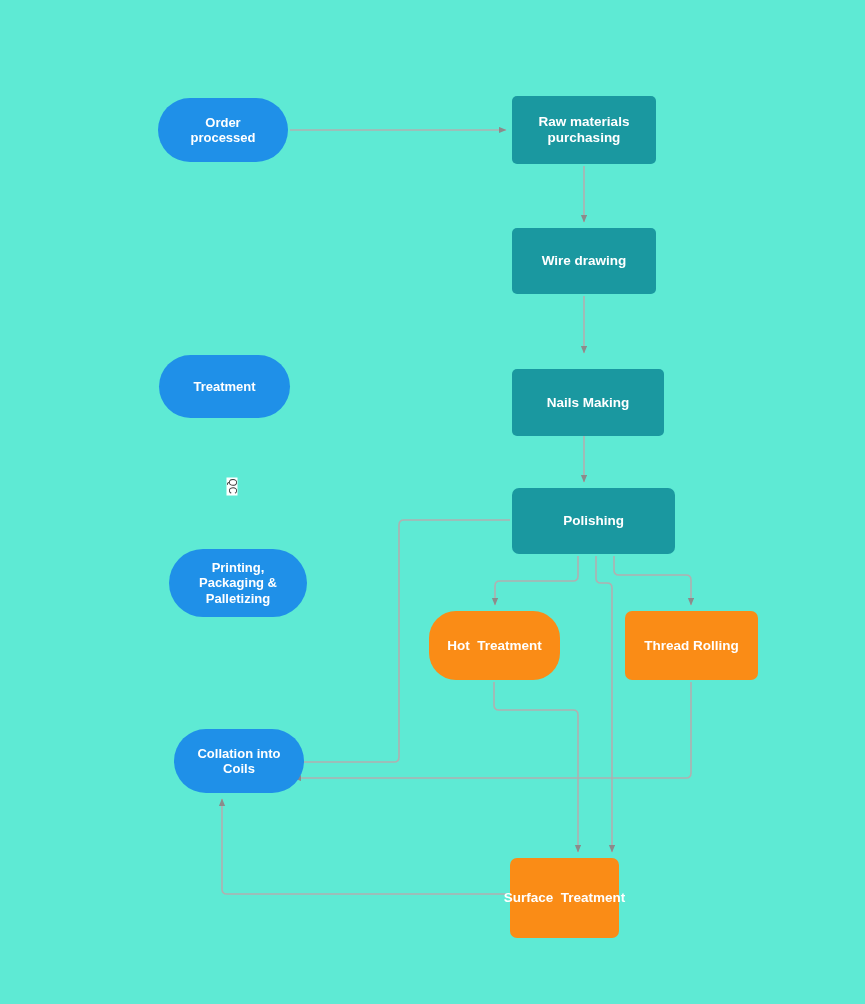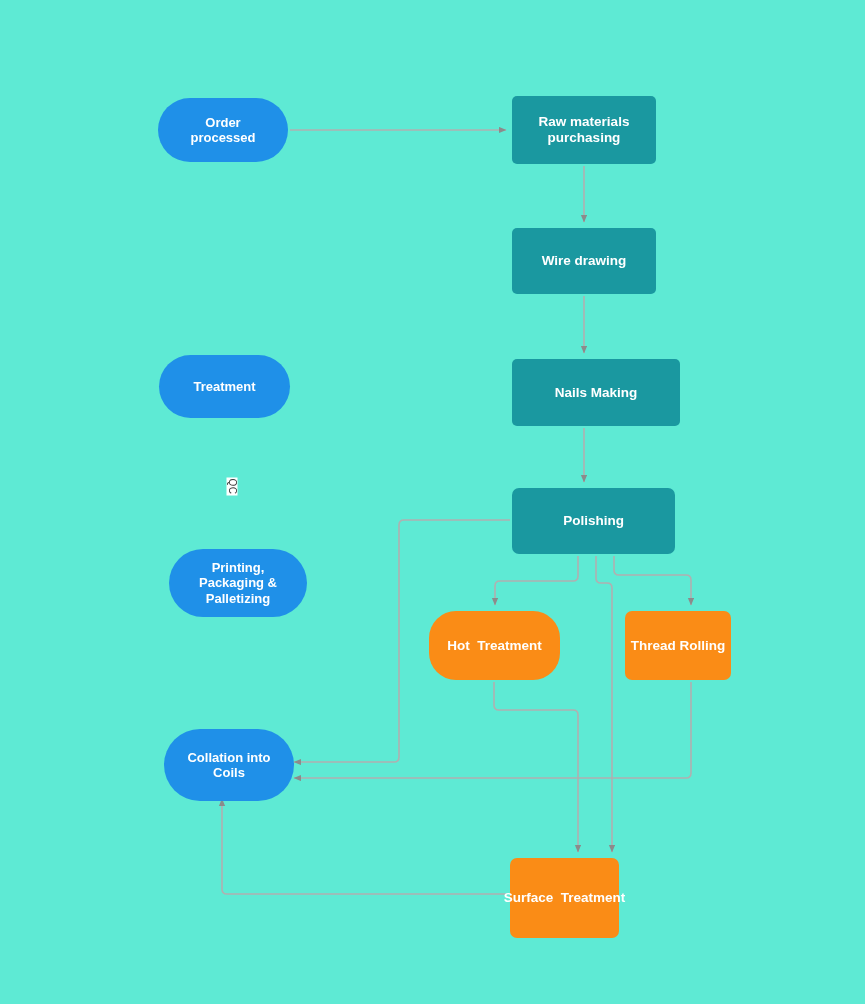--- a/index.html
+++ b/index.html
@@ -95,26 +95,26 @@
         <path d="M 506,894 L 227,894 Q 222,894 222,889 L 222,799" marker-end="url(#arrowhead)" stroke="#b0b0b0"></path>
       </g>
   </svg>
 
   <div id="node-layer">
       <div class="node terminal" style="left: 158px; top: 98px; width: 130px; height: 64px; background: rgb(31, 144, 232); color: rgb(255, 255, 255);">Order
 processed</div>
       <div class="node process" style="left: 512px; top: 96px; width: 144px; height: 68px; background: rgb(26, 152, 160); color: rgb(255, 255, 255);">Raw materials
 purchasing</div>
       <div class="node process" style="left: 512px; top: 228px; width: 144px; height: 66px; background: rgb(26, 152, 160); color: rgb(255, 255, 255);">Wire drawing</div>
-      <div class="node process" style="left: 512px; top: 359px; width: 168px; height: 67px; background: rgb(26, 152, 160); color: rgb(255, 255, 255);">Nails Making</div>
+      <div class="node process" style="left: 512px; top: 369px; width: 152px; height: 67px; background: rgb(26, 152, 160); color: rgb(255, 255, 255);">Nails Making</div>
       <div class="node process rounded" style="left: 512px; top: 488px; width: 163px; height: 66px; background: rgb(26, 152, 160); color: rgb(255, 255, 255);">Polishing</div>
       <div class="node treatment" style="left: 429px; top: 611px; width: 131px; height: 69px; background: rgb(250, 140, 22); color: rgb(255, 255, 255); border-radius: 27px;">Hot  Treatment</div>
-      <div class="node treatment" style="left: 625px; top: 611px; width: 106px; height: 69px; background: rgb(250, 140, 22); color: rgb(255, 255, 255);">Thread Rolling</div>
+      <div class="node treatment" style="left: 625px; top: 611px; width: 133px; height: 69px; background: rgb(250, 140, 22); color: rgb(255, 255, 255);">Thread Rolling</div>
       <div class="node treatment" style="left: 510px; top: 858px; width: 109px; height: 80px; background: rgb(250, 140, 22); color: rgb(255, 255, 255);">Surface  Treatment</div>
-      <div class="node terminal" style="left: 164px; top: 729px; width: 130px; height: 72px; background: rgb(31, 144, 232); color: rgb(255, 255, 255);">Collation into
+      <div class="node terminal" style="left: 174px; top: 729px; width: 130px; height: 64px; background: rgb(31, 144, 232); color: rgb(255, 255, 255);">Collation into
 Coils</div>
       <div class="node terminal" style="left: 169px; top: 549px; width: 138px; height: 68px; background: rgb(31, 144, 232); color: rgb(255, 255, 255);">Printing,
 Packaging &amp;
 Palletizing</div>
       <div class="node terminal" style="left: 159px; top: 355px; width: 131px; height: 63px; background: rgb(31, 144, 232); color: rgb(255, 255, 255);">Treatment</div>
     </div>
   <div id="label-layer">
       <div class="edge-label rot" style="left: 223px; top: 481px; color: rgb(58, 58, 58);">QC</div>
     </div>
 

